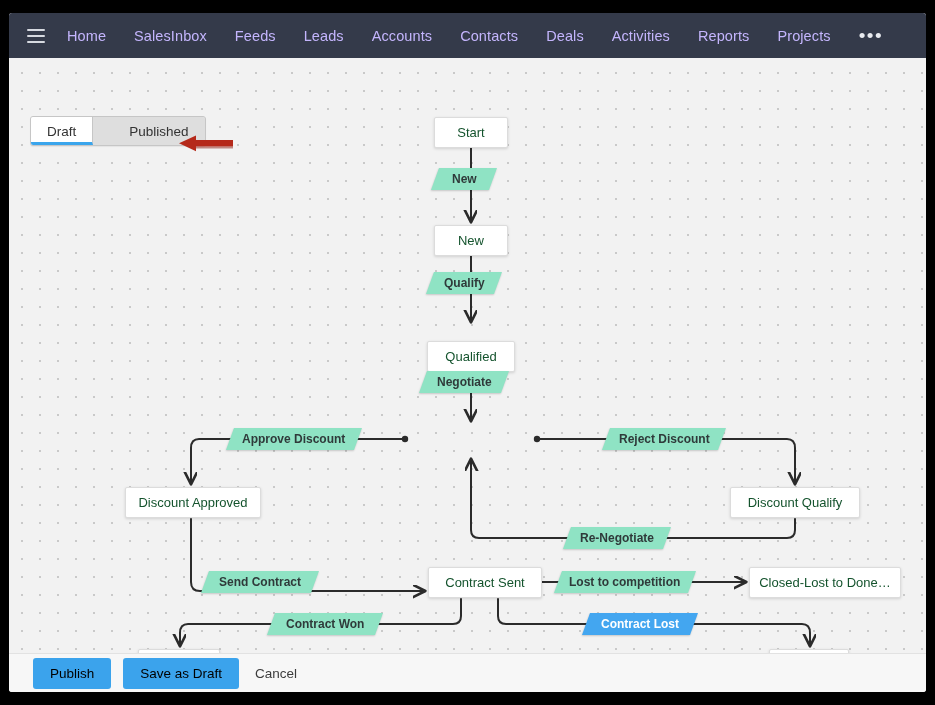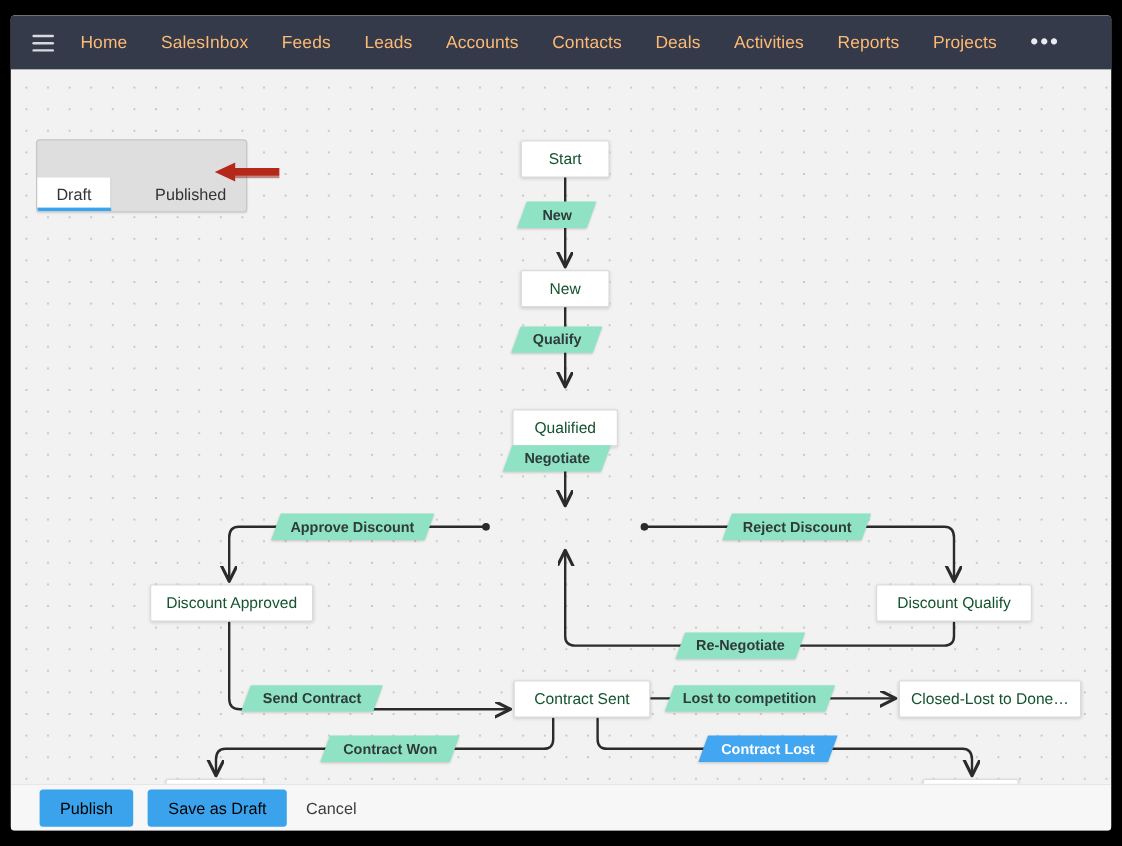--- a/index.html
+++ b/index.html
@@ -29,21 +29,21 @@
     padding:0 0 0 18px;
     box-sizing:border-box;
   }
   .hamburger{
     width:18px;height:14px;
     display:flex;flex-direction:column;justify-content:space-between;
     margin-right:22px;cursor:pointer;
   }
   .hamburger i{display:block;height:2px;background:#d6d9e0;border-radius:1px;}
   .navitem{
-    color:#fdba74;
+    color:#c4b5fd;
     font-size:14.5px;
     margin-right:28px;
     white-space:nowrap;
     cursor:pointer;
     letter-spacing:.1px;
   }
   .navmore{
     color:#e8eaef;font-size:19px;letter-spacing:1.5px;
     margin-right:28px;cursor:pointer;line-height:10px;
   }
@@ -70,21 +70,20 @@
     box-shadow:0 1px 1px rgba(0,0,0,.06);
     z-index:6;
   }
   .toggle .tab{
     padding:7px 16px 6px;
     font-size:13.5px;
     color:#333;
     cursor:pointer;
     background:#dedede;
     border-right:1px solid #c6c6c6;
-    margin-top:31px;
   }
   .toggle .tab:last-child{border-right:none;padding-left:36px;}
   .toggle .tab.active{
     background:#fff;
     border-bottom:3px solid #3aa5ec;
     padding-bottom:3px;
   }
 
   
   .annot-arrow{

